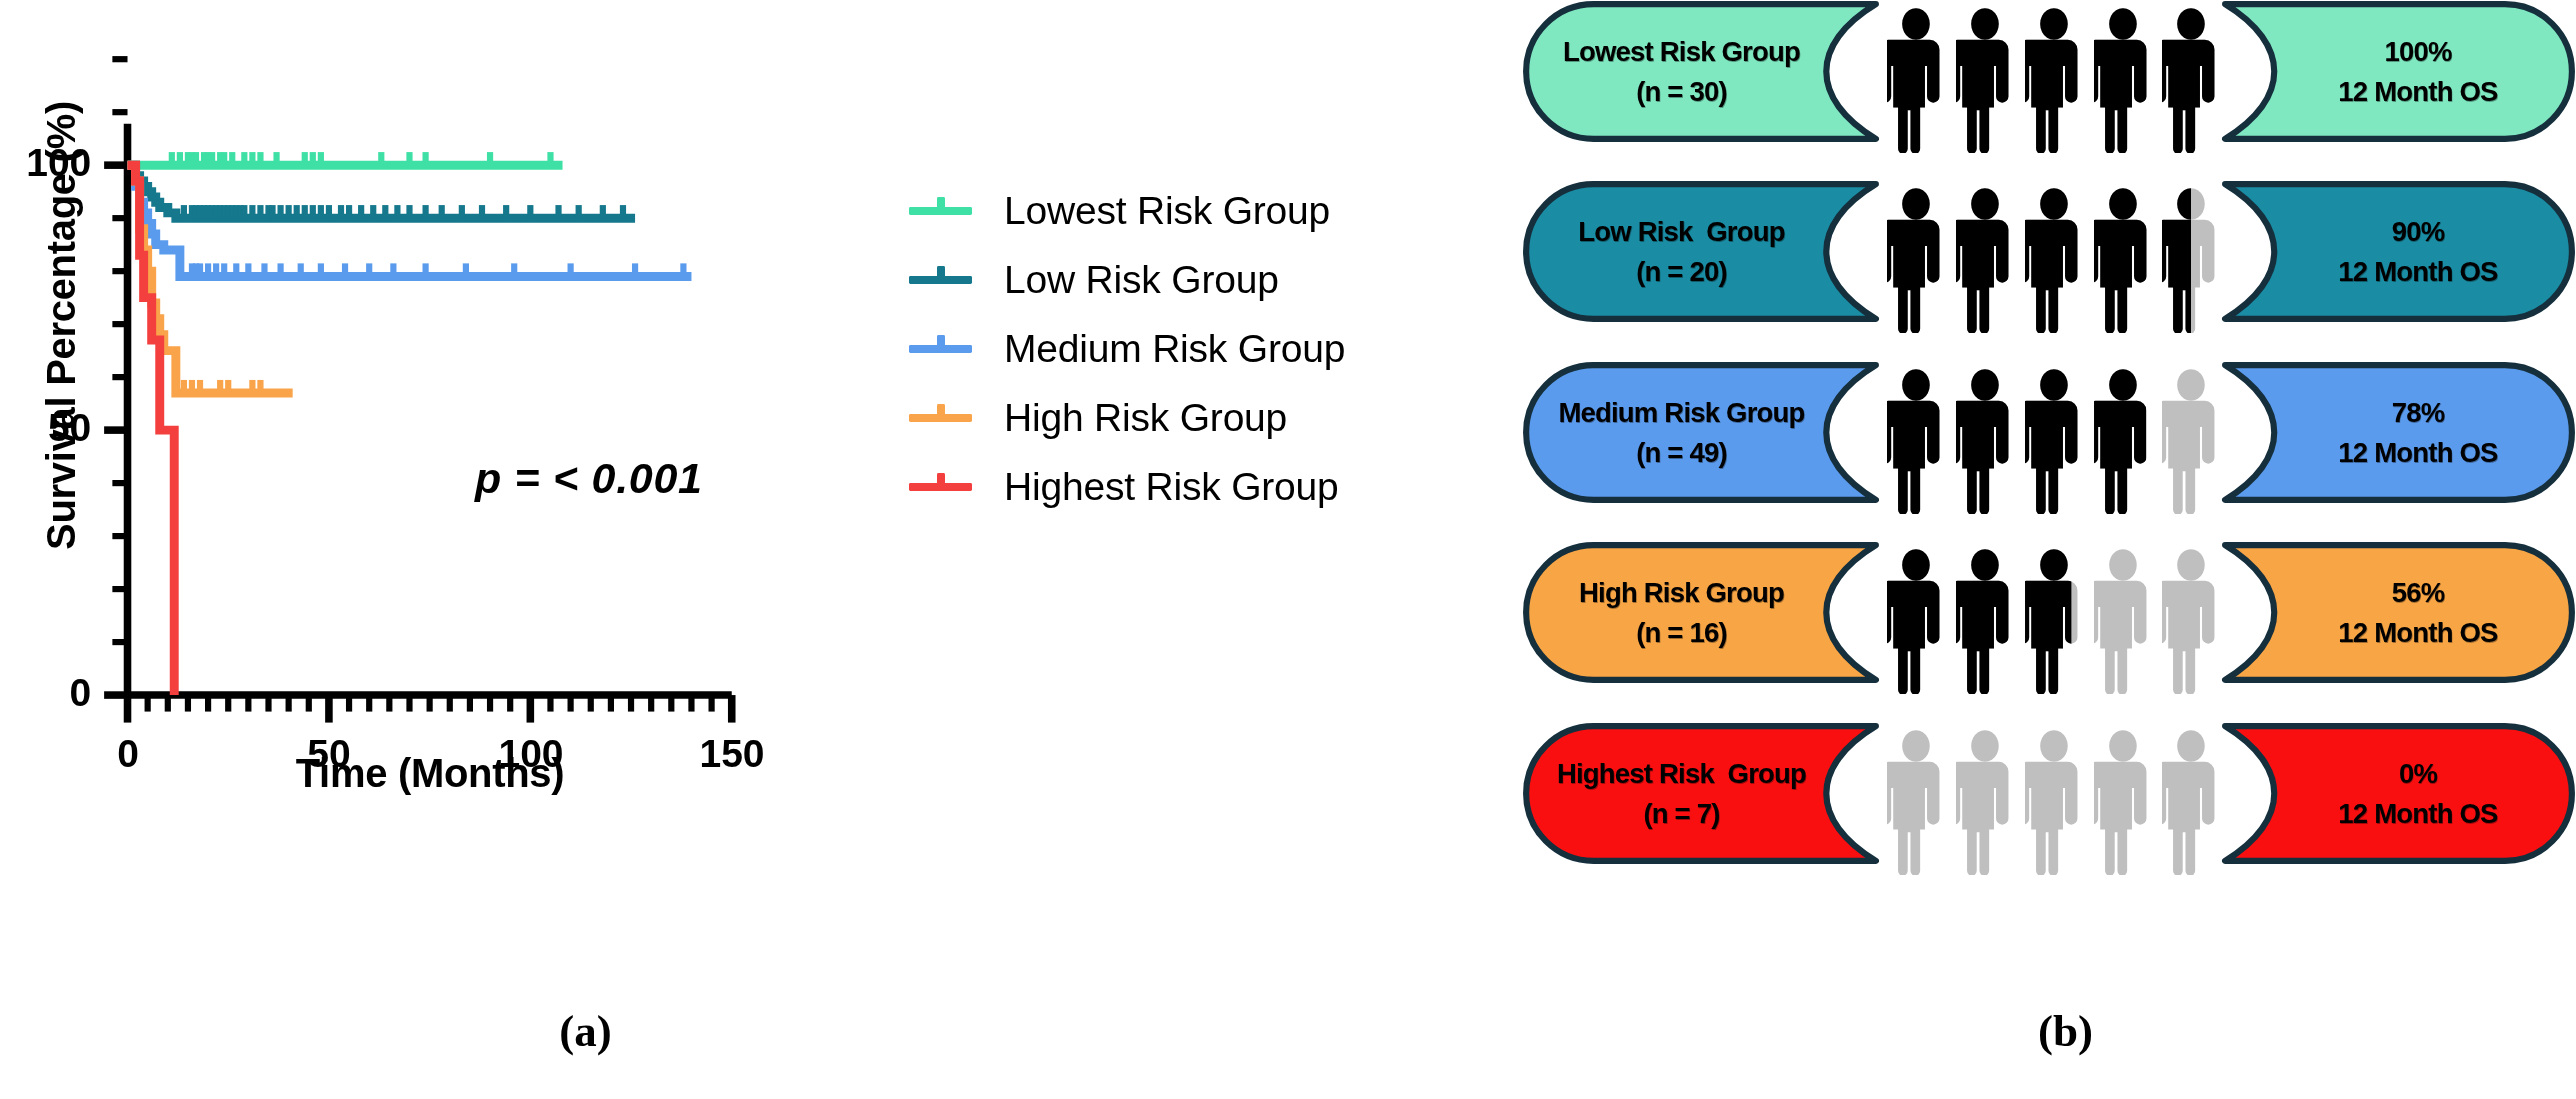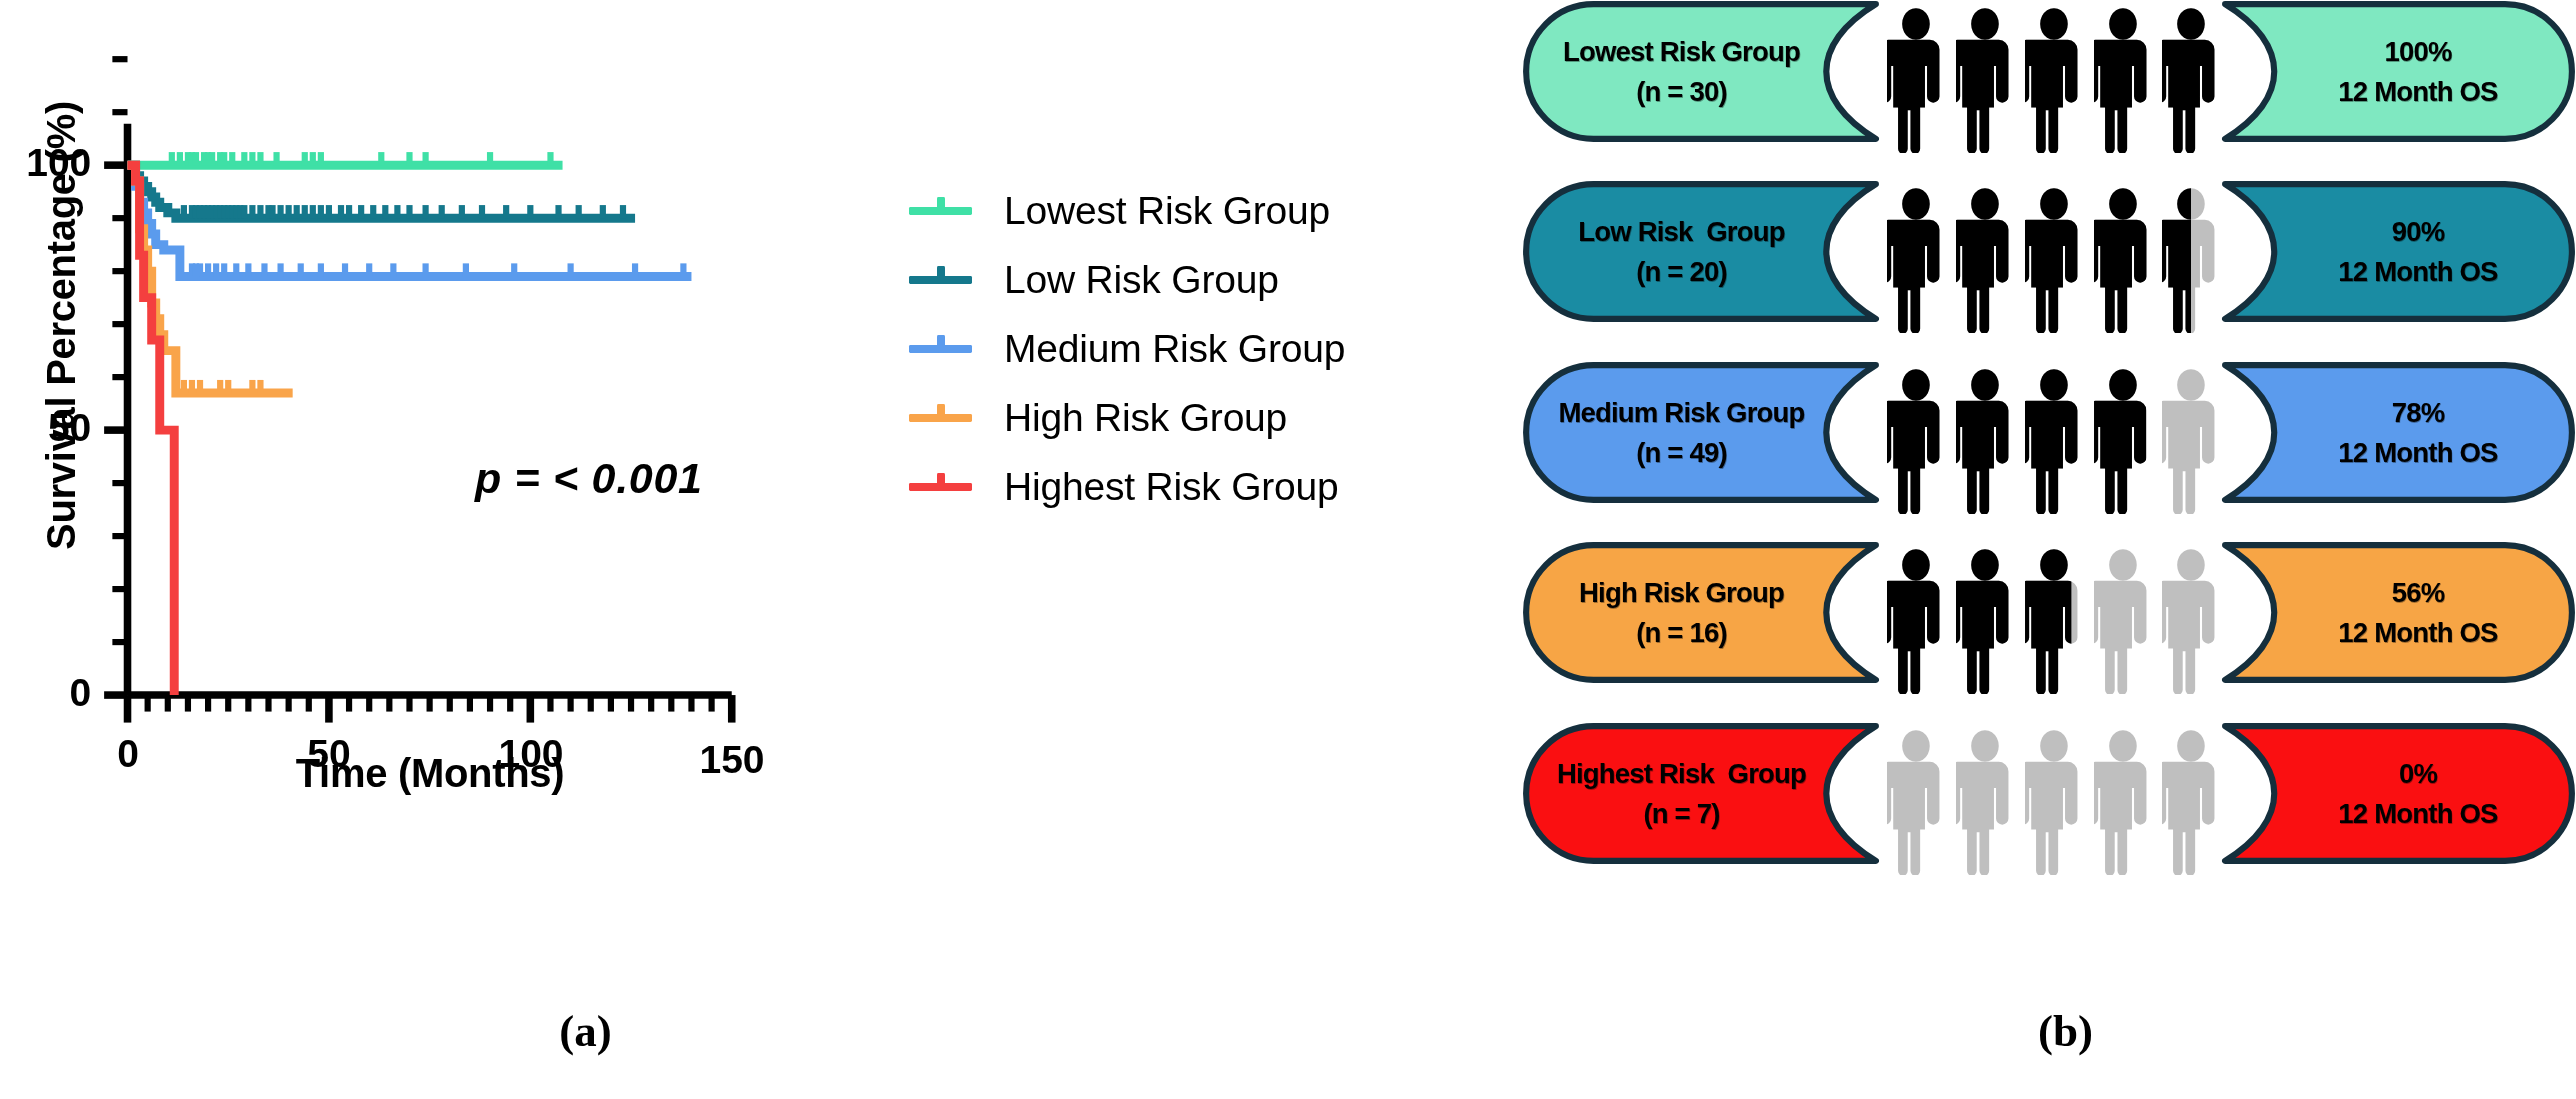--- a/index.html
+++ b/index.html
@@ -74,21 +74,21 @@
 
     <div id="ytick-labels">
         <div class="ytick-lab" style="width: 103px; left: -11.7px; top: 673px;">0</div>
         <div class="ytick-lab" style="width: 103px; left: -11.7px; top: 408px;">50</div>
         <div class="ytick-lab" style="width: 103px; left: -11.7px; top: 143px;">100</div>
       </div>
     <div id="xtick-labels">
         <div class="xtick-lab" style="width: 138px; left: 59px; top: 734px;">0</div>
         <div class="xtick-lab" style="width: 138px; left: 260px; top: 734px;">50</div>
         <div class="xtick-lab" style="width: 138px; left: 462px; top: 734px;">100</div>
-        <div class="xtick-lab" style="width: 138px; left: 663px; top: 734px; margin-top: 6px;">150</div>
+        <div class="xtick-lab" style="width: 138px; left: 663px; top: 734px;">150</div>
       </div>
 
     <svg id="km-svg" width="1363" height="757" viewBox="0 0 1980 1100" style="position:absolute;left:0;top:0;">
         <line x1="185" y1="180" x2="185" y2="1010" stroke="#000" stroke-width="11"></line>
         <line x1="185" y1="1010" x2="1063" y2="1010" stroke="#000" stroke-width="11"></line>
         <line x1="151" y1="1010" x2="185" y2="1010" stroke="#000" stroke-width="11"></line>
         <line x1="163" y1="933" x2="185" y2="933" stroke="#000" stroke-width="9"></line>
         <line x1="163" y1="856" x2="185" y2="856" stroke="#000" stroke-width="9"></line>
         <line x1="163" y1="779" x2="185" y2="779" stroke="#000" stroke-width="9"></line>
         <line x1="163" y1="702" x2="185" y2="702" stroke="#000" stroke-width="9"></line>

